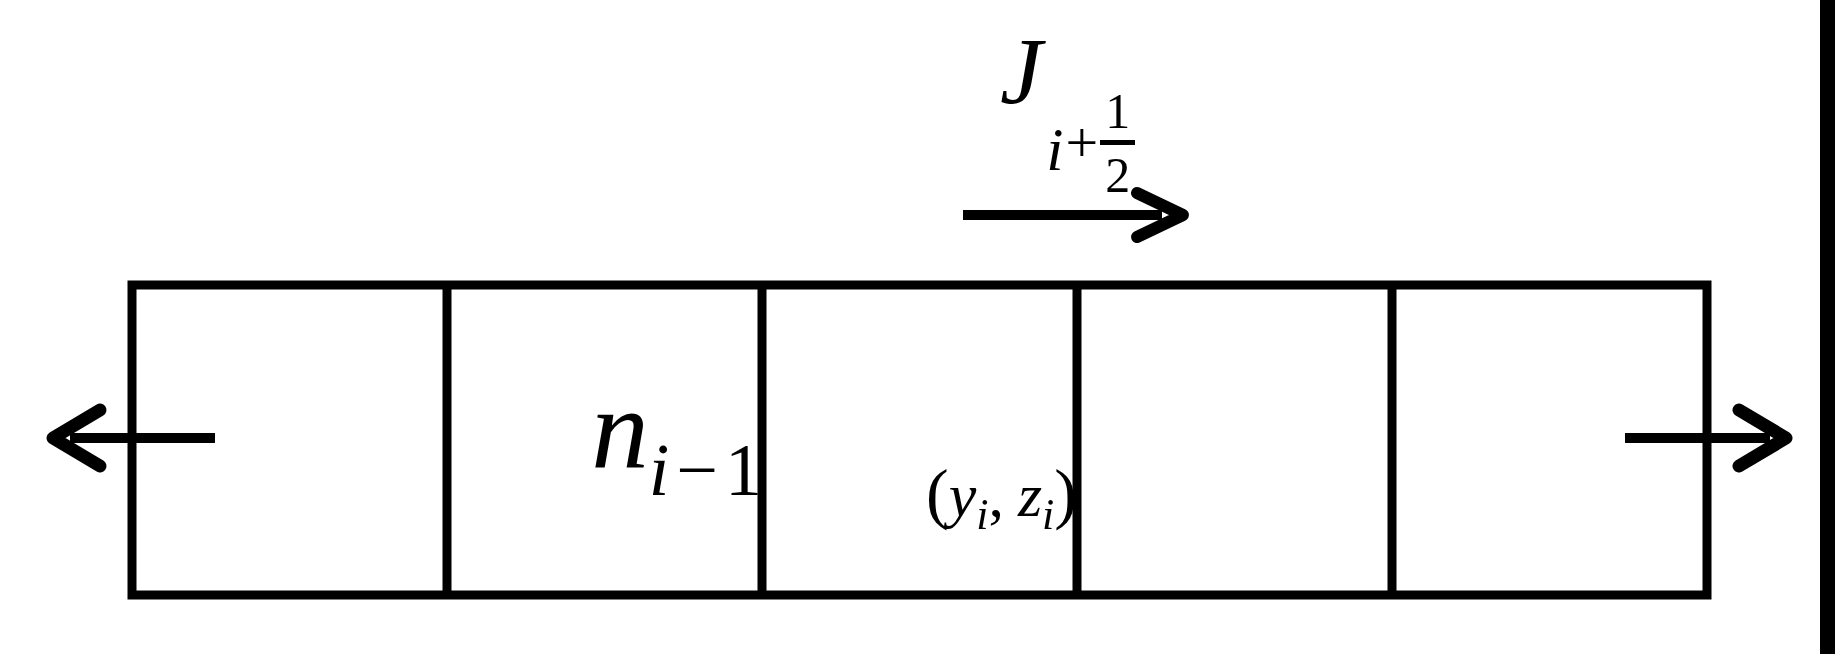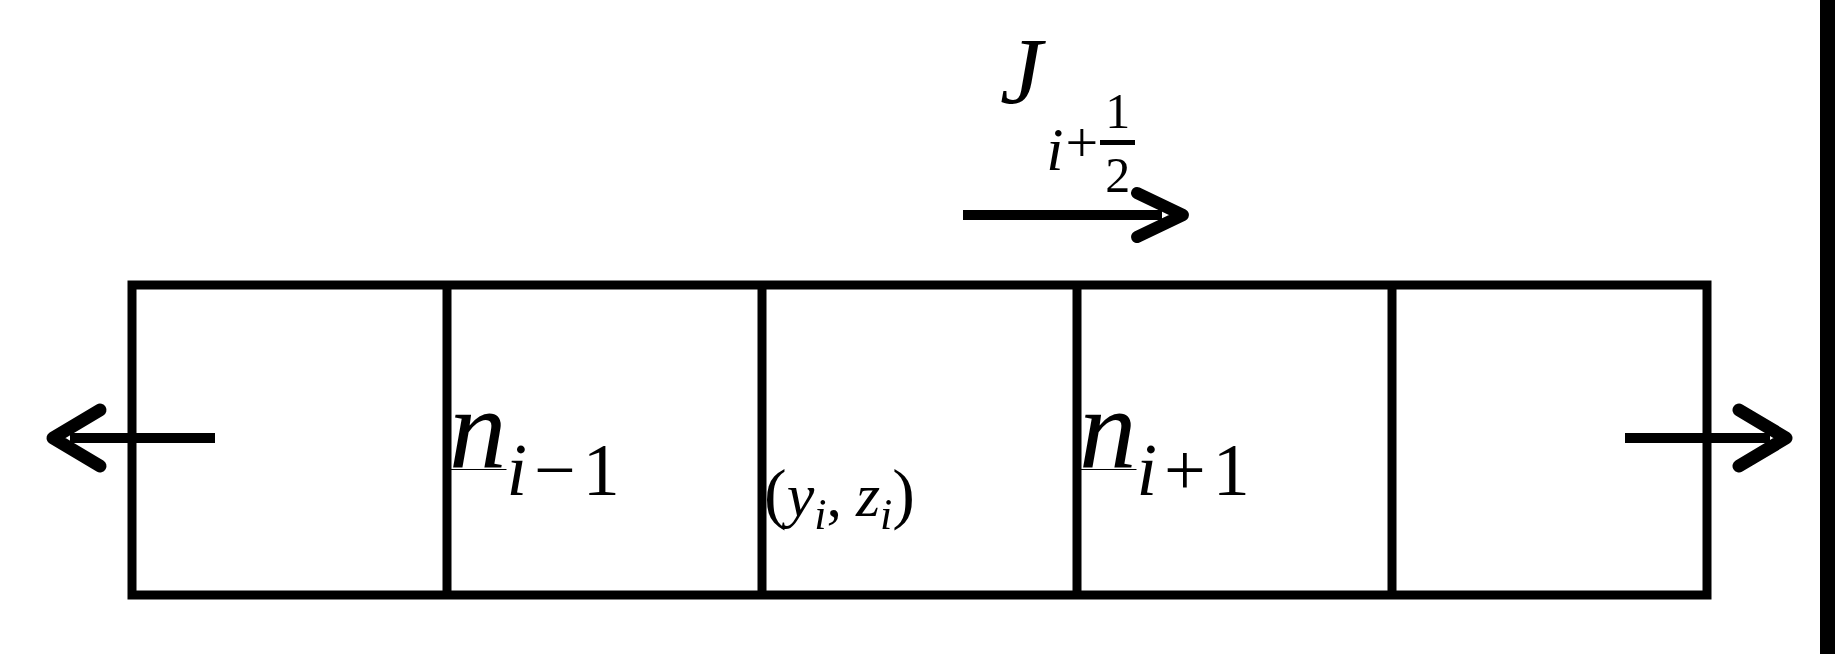--- a/index.html
+++ b/index.html
@@ -9,42 +9,41 @@
     background:#ffffff;
     overflow:hidden;
     font-family:"Liberation Serif","DejaVu Serif",serif;
     color:#000;
   }
   .stage svg{position:absolute;left:0;top:0;}
 
   
   .cell-label{
     position:absolute;
-    text-align:left;
+    text-align:right;
     white-space:nowrap;
     line-height:1;
-    text-decoration:underline;
   }
   .cl-base{font-style:italic;font-size:115px;line-height:1;}
   .cl-sub{
     font-size:74px;line-height:1;
     display:inline-block;
     transform:translateY(27px);
   }
   .cl-sub .it{font-style:italic;}
   .cl-op{margin:0 7px;}
 
   #label-n-prev  {left:449px; top:372px; width:313px;}
   #label-n-center{left:764px; top:330px; width:313px;}
   #label-n-next  {left:1079px;top:372px; width:314px;}
 
   
   #label-center-detail{
     left:764px; top:459px; width:313px;
-    position:absolute;text-align:left;white-space:nowrap;
+    position:absolute;text-align:right;white-space:nowrap;
     font-size:62px;line-height:1;
   }
   #label-center-detail .it{font-style:italic;}
   .d-paren{font-size:68px;}
   .d-sub{
     font-size:44px;font-style:italic;
     display:inline-block;transform:translateY(13px);
   }
   .d-comma{margin-right:14px;}
 
@@ -111,17 +110,14 @@
 
   <div class="cell-label" id="label-n-prev">
     <span class="cl-base">n</span><span class="cl-sub"><span class="it">i</span><span class="cl-op">−</span><span>1</span></span>
   </div>
 
 
   <div id="label-center-detail">
     <span class="d-paren">(</span><span class="it">y</span><span class="d-sub">i</span><span class="d-comma">,</span><span class="it">z</span><span class="d-sub">i</span><span class="d-paren">)</span>
   </div>
 
-  <div class="cell-label" id="label-n-next">
-    <span class="cl-base">n</span><span class="cl-sub"><span class="it">i</span><span class="cl-op">+</span><span>1</span></span>
-  </div>
 
 </div>
 
 </body></html>

